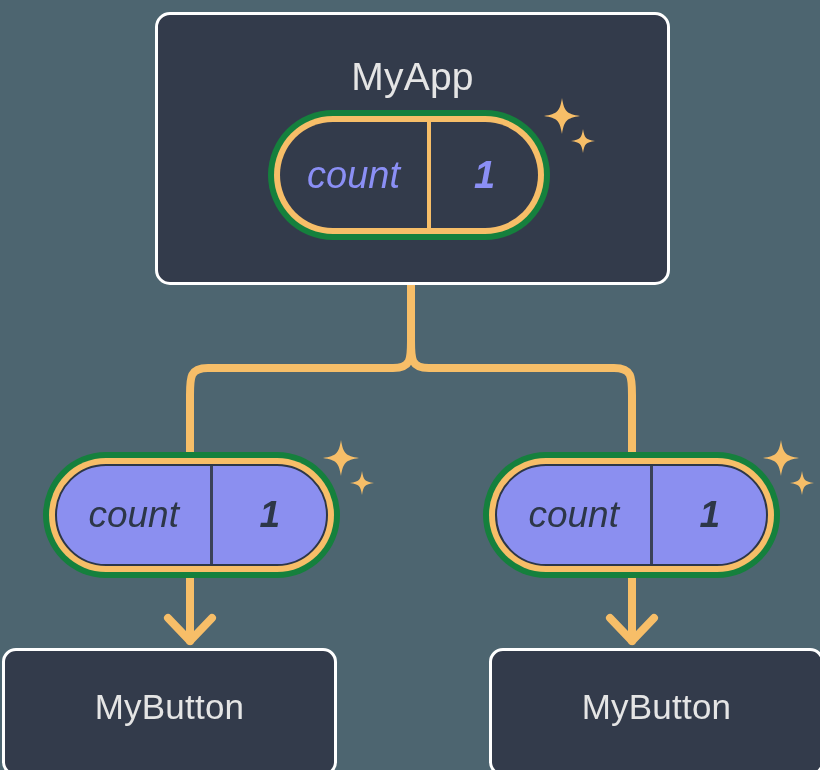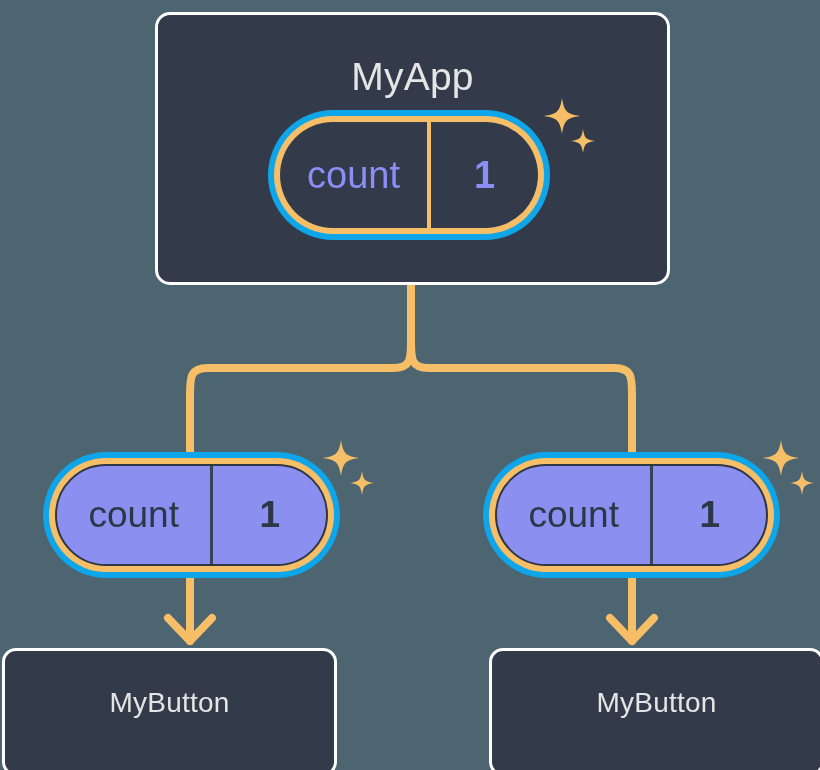--- a/index.html
+++ b/index.html
@@ -65,33 +65,34 @@
   .box-mybutton {
     top: 648px;
     width: 335px;
     height: 128px;
     border-radius: 14px;
   }
   #box-mybutton-left  { left: 2px; }
   #box-mybutton-right { left: 489px; }
   .box-mybutton .box-title {
     top: 36px;
-    font-size: 28px;
+    font-size: 35px;
   }
 
   
   .pill {
     position: absolute;
     box-sizing: border-box;
     display: flex;
     align-items: stretch;
     border-radius: 999px;
     
-    background: #0ea5e9;
+    background: #15803d;
     padding: 6px;
+    font-style: italic;
   }
   .pill-inner {
     flex: 1 1 auto;
     display: flex;
     align-items: stretch;
     box-sizing: border-box;
     border-radius: 999px;
     
     background: #f7be68;
     padding: 6px;

